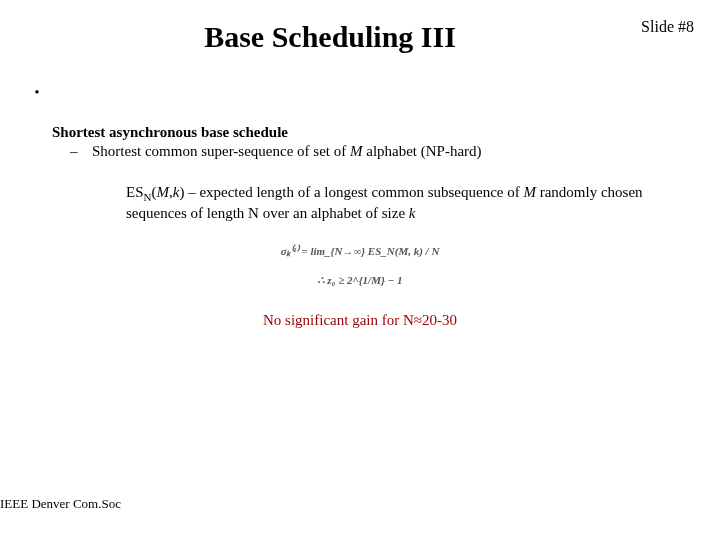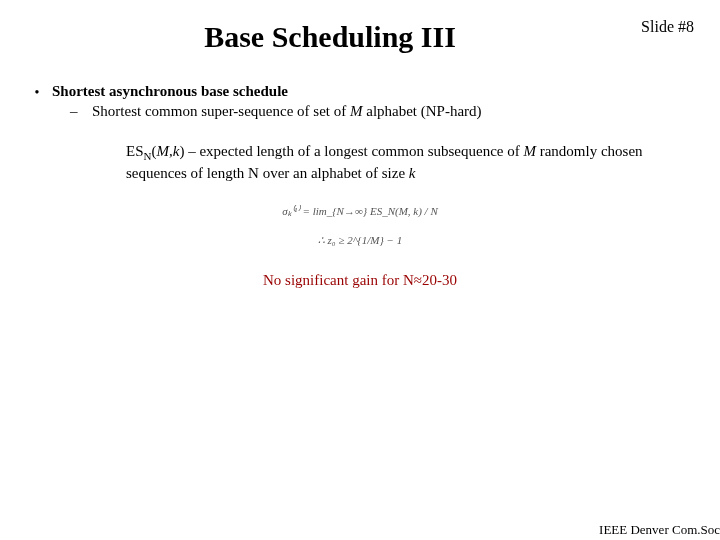--- a/index.html
+++ b/index.html
@@ -35,60 +35,61 @@
     display: flex;
     align-items: flex-start;
   }
   .bullet-dot {
     width: 30px;
     text-align: center;
     font-size: 14px;
     padding-top: 2px;
   }
   .bullet-text { flex: 1; }
-  .bold { font-weight: bold; }
+  .bold { font-weight: bold; margin-top: 41px; }
   .sub-row {
     display: flex;
     align-items: flex-start;
     padding-left: 48px;
   }
   .sub-dash { width: 22px; }
   .italic { font-style: italic; }
   .esn-block {
     padding: 22px 0 0 104px;
   }
   .sub-char { font-size: 11px; vertical-align: sub; }
   .formula-area {
     text-align: center;
     padding: 18px 40px 0 40px;
     font-family: "Times New Roman", serif;
     font-size: 11px;
     color: #555;
     line-height: 1.9;
     font-style: italic;
+    font-weight: bold;
   }
   .formula-line { margin-bottom: 8px; }
   .gain {
     text-align: center;
     color: #990000;
     font-size: 15px;
     margin-top: 20px;
   }
   .periodic {
     text-align: center;
     color: #006600;
     font-size: 15px;
     margin-top: 14px;
   }
   .footer {
     position: absolute;
-    bottom: 2px;
+    bottom: 28px;
     left: 0;
     right: 0;
-    text-align: right;
+    text-align: left;
     font-size: 13px;
   }
 </style>
 </head>
 <body>
 
 <div class="slide-number">Slide #8</div>
 
 <div class="title">Base Scheduling III</div>
 

